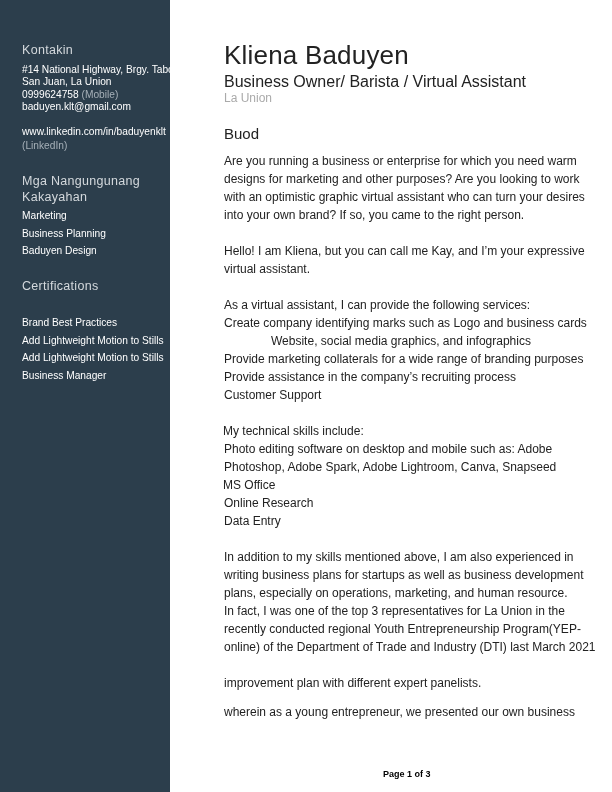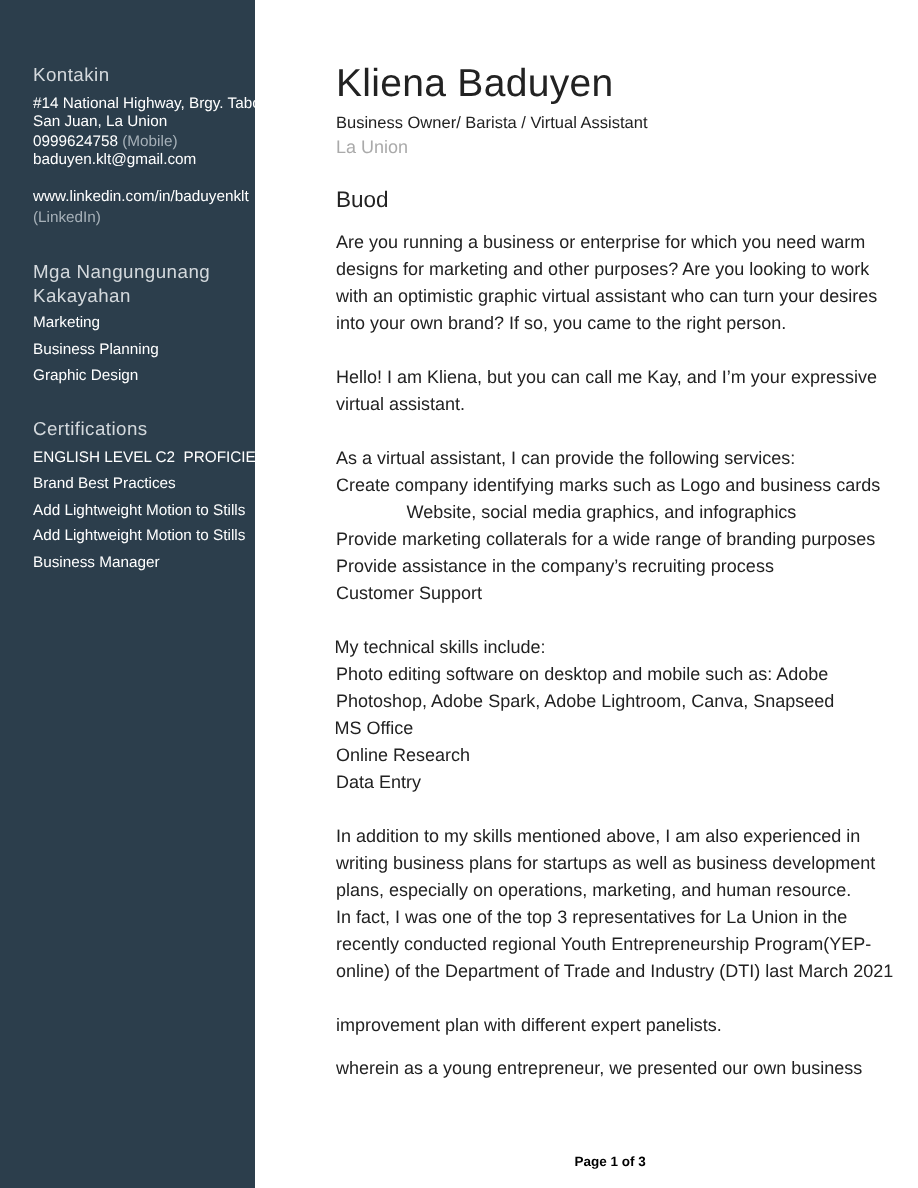--- a/index.html
+++ b/index.html
@@ -19,21 +19,21 @@
     .side-t {
       position: absolute; left: 22px; color: #ffffff; font-size: 10.2px; line-height: 12px;
       white-space: nowrap;
     }
     .muted { color: #a6b0b8; }
     .name {
       position: absolute; left: 224px; top: 40px; font-size: 26px; color: #222222; line-height: 30px;
       letter-spacing: 0.2px;
     }
     .title {
-      position: absolute; left: 224px; top: 75px; font-size: 11px; color: #222; line-height: 14px;
+      position: absolute; left: 224px; top: 75px; font-size: 16px; color: #222; line-height: 14px;
     }
     .loc {
       position: absolute; left: 224px; top: 91px; font-size: 12px; color: #aaaaaa; line-height: 14px;
     }
     .sec {
       position: absolute; left: 224px; top: 125px; font-size: 15px; color: #222; line-height: 18px;
     }
     .body-line {
       position: absolute; font-size: 12px; color: #222; line-height: 14px; white-space: nowrap;
     }
@@ -53,24 +53,23 @@
     <span class="muted">(Mobile)</span>
   </div>
   <div class="side-t" style="top:101px">baduyen.klt@gmail.com</div>
   <div class="side-t" style="top:126px">www.linkedin.com/in/baduyenklt</div>
   <div class="side-t muted" style="top:140px">(LinkedIn)</div>
 
   <div class="side-h" style="top:173px">Mga Nangungunang</div>
   <div class="side-h" style="top:189px">Kakayahan</div>
   <div class="side-t" style="top:210px">Marketing</div>
   <div class="side-t" style="top:228px">Business Planning</div>
-  <div class="side-t" style="top:245px">Graphic Design</div>
+  <div class="side-t" style="top:245px">Baduyen Design</div>
 
   <div class="side-h" style="top:278px">Certifications</div>
-  <div class="side-t" style="top:300px; white-space:pre">ENGLISH LEVEL C2  PROFICIENT</div>
   <div class="side-t" style="top:317px">Brand Best Practices</div>
   <div class="side-t" style="top:335px">Add Lightweight Motion to Stills</div>
   <div class="side-t" style="top:352px">Add Lightweight Motion to Stills</div>
   <div class="side-t" style="top:370px">Business Manager</div>
 </div>
 
 <div class="name">Kliena Baduyen</div>
 <div class="title">Business Owner/ Barista / Virtual Assistant</div>
 <div class="loc">La Union</div>
 <div class="sec">Buod</div>

